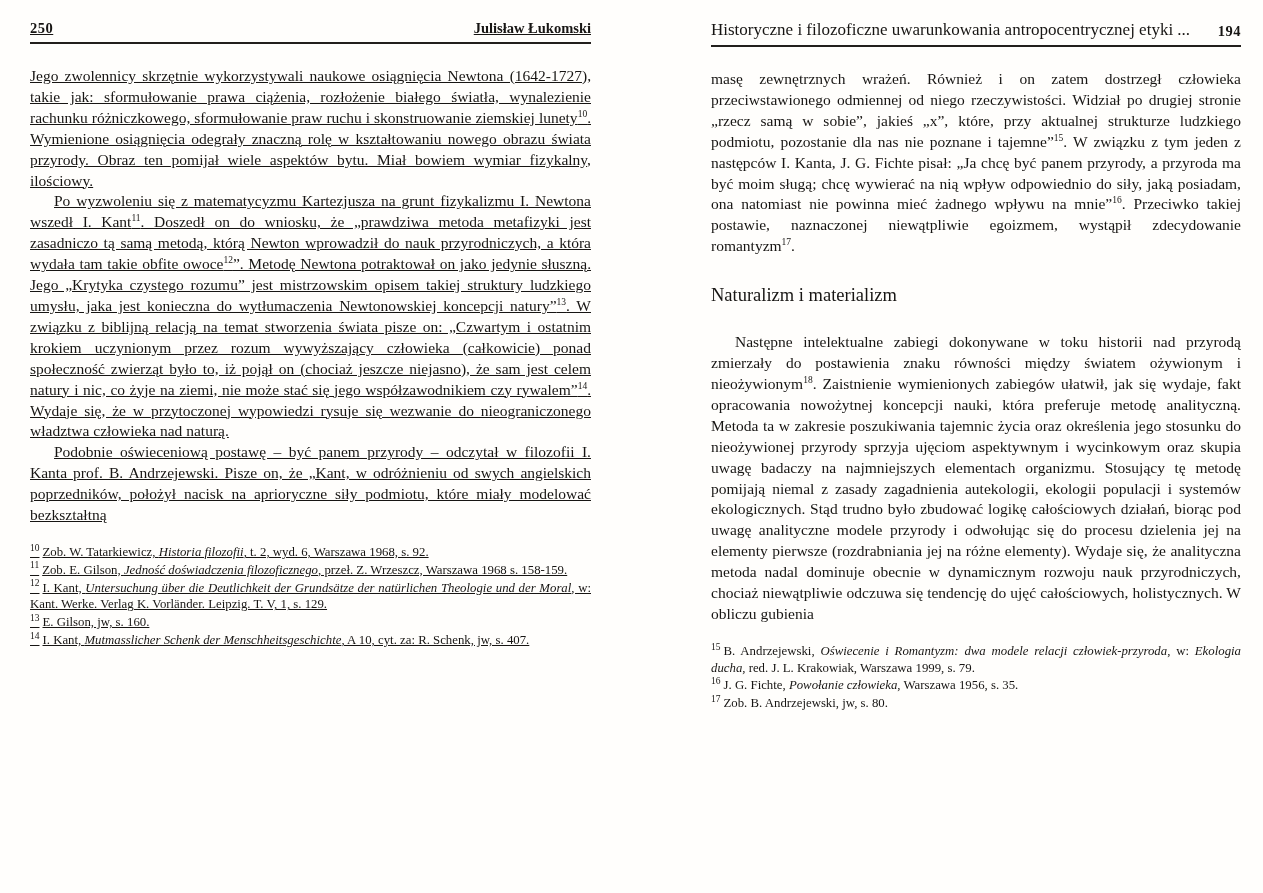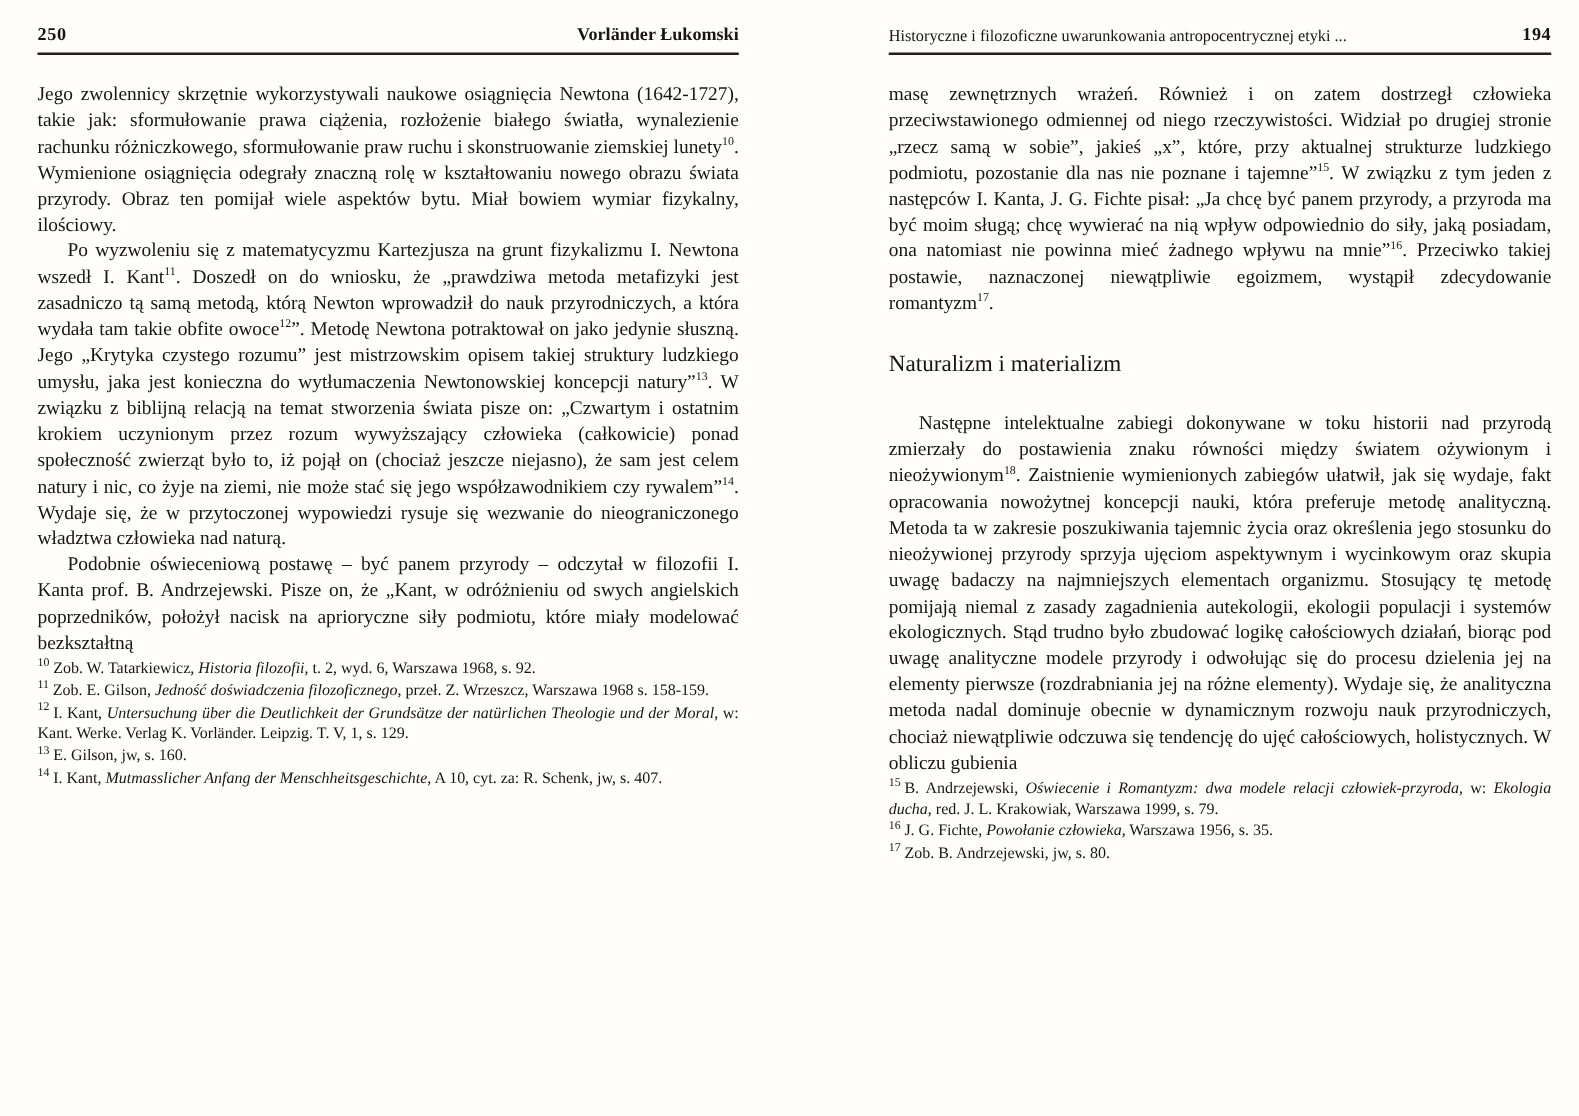--- a/index.html
+++ b/index.html
@@ -6,82 +6,83 @@
   .spread {
     width: 1263px;
     height: 893px;
     background: #fffefc;
     display: flex;
     overflow: hidden;
     font-family: "Liberation Serif", "DejaVu Serif", serif;
     color: #171513;
   }
   .page { box-sizing: border-box; }
-  .page-left  { width: 631px; padding: 20px 40px 0 30px; }
+  .page-left  { width: 631px; padding: 20px 40px 0 30px; text-decoration: underline; }
   .page-right { width: 632px; padding: 20px 22px 0 80px; }
 
   .header {
     display: flex;
     justify-content: space-between;
     align-items: flex-end;
     padding-bottom: 5px;
     border-bottom: 2px solid #221f1c;
     font-size: 14.5px;
   }
   .page-num { font-weight: bold; letter-spacing: 0.5px; }
   .running  { font-weight: bold; }
-  .running.small { font-weight: normal; font-size: 13px; }
+  .running.small { font-weight: normal; font-size: 17px; }
 
   .body {
     margin-top: 22px;
     font-size: 15.5px;
     line-height: 20.9px;
     text-align: justify;
   }
   .para { margin: 0; }
   .para.indent { text-indent: 24px; }
   .body sup, .footnotes sup { font-size: 9.5px; line-height: 0; }
 
   .heading {
     font-size: 18.5px;
     font-weight: normal;
     margin: 28px 0 26px 0;
     text-align: left;
     font-family: "Liberation Serif", "DejaVu Serif", serif;
   }
 
   .footnotes {
+    margin-top: 18px;
     font-size: 12.8px;
     line-height: 16.8px;
     text-align: justify;
   }
   .footnote { margin: 0 0 1px 0; }
   .footnote sup { margin-right: 3px; }
 </style>
 </head>
 <body>
 
 <div class="spread">
 
   <div class="page page-left">
     <div class="header">
       <span class="page-num">250</span>
-      <span class="running">Vorländer Łukomski</span>
+      <span class="running">Julisław Łukomski</span>
     </div>
     <div class="body">
         <p class="para">Jego zwolennicy skrzętnie wykorzystywali naukowe osiągnięcia Newtona (1642-1727), takie jak: sformułowanie prawa ciążenia, rozłożenie białego światła, wynalezienie rachunku różniczkowego, sformułowanie praw ruchu i skonstruowanie ziemskiej lunety<sup>10</sup>. Wymienione osiągnięcia odegrały znaczną rolę w kształtowaniu nowego obrazu świata przyrody. Obraz ten pomijał wiele aspektów bytu. Miał bowiem wymiar fizykalny, ilościowy.</p>
         <p class="para indent">Po wyzwoleniu się z matematycyzmu Kartezjusza na grunt fizykalizmu I. Newtona wszedł I. Kant<sup>11</sup>. Doszedł on do wniosku, że „prawdziwa metoda metafizyki jest zasadniczo tą samą metodą, którą Newton wprowadził do nauk przyrodniczych, a która wydała tam takie obfite owoce<sup>12</sup>”. Metodę Newtona potraktował on jako jedynie słuszną. Jego „Krytyka czystego rozumu” jest mistrzowskim opisem takiej struktury ludzkiego umysłu, jaka jest konieczna do wytłumaczenia Newtonowskiej koncepcji natury”<sup>13</sup>. W związku z biblijną relacją na temat stworzenia świata pisze on: „Czwartym i ostatnim krokiem uczynionym przez rozum wywyższający człowieka (całkowicie) ponad społeczność zwierząt było to, iż pojął on (chociaż jeszcze niejasno), że sam jest celem natury i nic, co żyje na ziemi, nie może stać się jego współzawodnikiem czy rywalem”<sup>14</sup>. Wydaje się, że w przytoczonej wypowiedzi rysuje się wezwanie do nieograniczonego władztwa człowieka nad naturą.</p>
         <p class="para indent">Podobnie oświeceniową postawę – być panem przyrody – odczytał w filozofii I. Kanta prof. B. Andrzejewski. Pisze on, że „Kant, w odróżnieniu od swych angielskich poprzedników, położył nacisk na aprioryczne siły podmiotu, które miały modelować bezkształtną</p>
       </div>
     <div class="footnotes">
         <p class="footnote"><sup>10</sup>Zob. W. Tatarkiewicz, <i>Historia filozofii</i>, t. 2, wyd. 6, Warszawa 1968, s. 92.</p>
         <p class="footnote"><sup>11</sup>Zob. E. Gilson, <i>Jedność doświadczenia filozoficznego</i>, przeł. Z. Wrzeszcz, Warszawa 1968 s. 158-159.</p>
         <p class="footnote"><sup>12</sup>I. Kant, <i>Untersuchung über die Deutlichkeit der Grundsätze der natürlichen Theologie und der Moral</i>, w: Kant. Werke. Verlag K. Vorländer. Leipzig. T. V, 1, s. 129.</p>
         <p class="footnote"><sup>13</sup>E. Gilson, jw, s. 160.</p>
-        <p class="footnote"><sup>14</sup>I. Kant, <i>Mutmasslicher Anfang der Menschheitsgeschichte</i>, A 10, cyt. za: R. Schenk, jw, s. 407.</p>
+        <p class="footnote"><sup>14</sup>I. Kant, <i>Mutmasslicher Schenk der Menschheitsgeschichte</i>, A 10, cyt. za: R. Schenk, jw, s. 407.</p>
       </div>
   </div>
 
   <div class="page page-right">
     <div class="header">
       <span class="running small">Historyczne i filozoficzne uwarunkowania antropocentrycznej etyki ...</span>
       <span class="page-num">194</span>
     </div>
     <div class="body">
         <p class="para">masę zewnętrznych wrażeń. Również i on zatem dostrzegł człowieka przeciwstawionego odmiennej od niego rzeczywistości. Widział po drugiej stronie „rzecz samą w sobie”, jakieś „x”, które, przy aktualnej strukturze ludzkiego podmiotu, pozostanie dla nas nie poznane i tajemne”<sup>15</sup>. W związku z tym jeden z następców I. Kanta, J. G. Fichte pisał: „Ja chcę być panem przyrody, a przyroda ma być moim sługą; chcę wywierać na nią wpływ odpowiednio do siły, jaką posiadam, ona natomiast nie powinna mieć żadnego wpływu na mnie”<sup>16</sup>. Przeciwko takiej postawie, naznaczonej niewątpliwie egoizmem, wystąpił zdecydowanie romantyzm<sup>17</sup>.</p>

